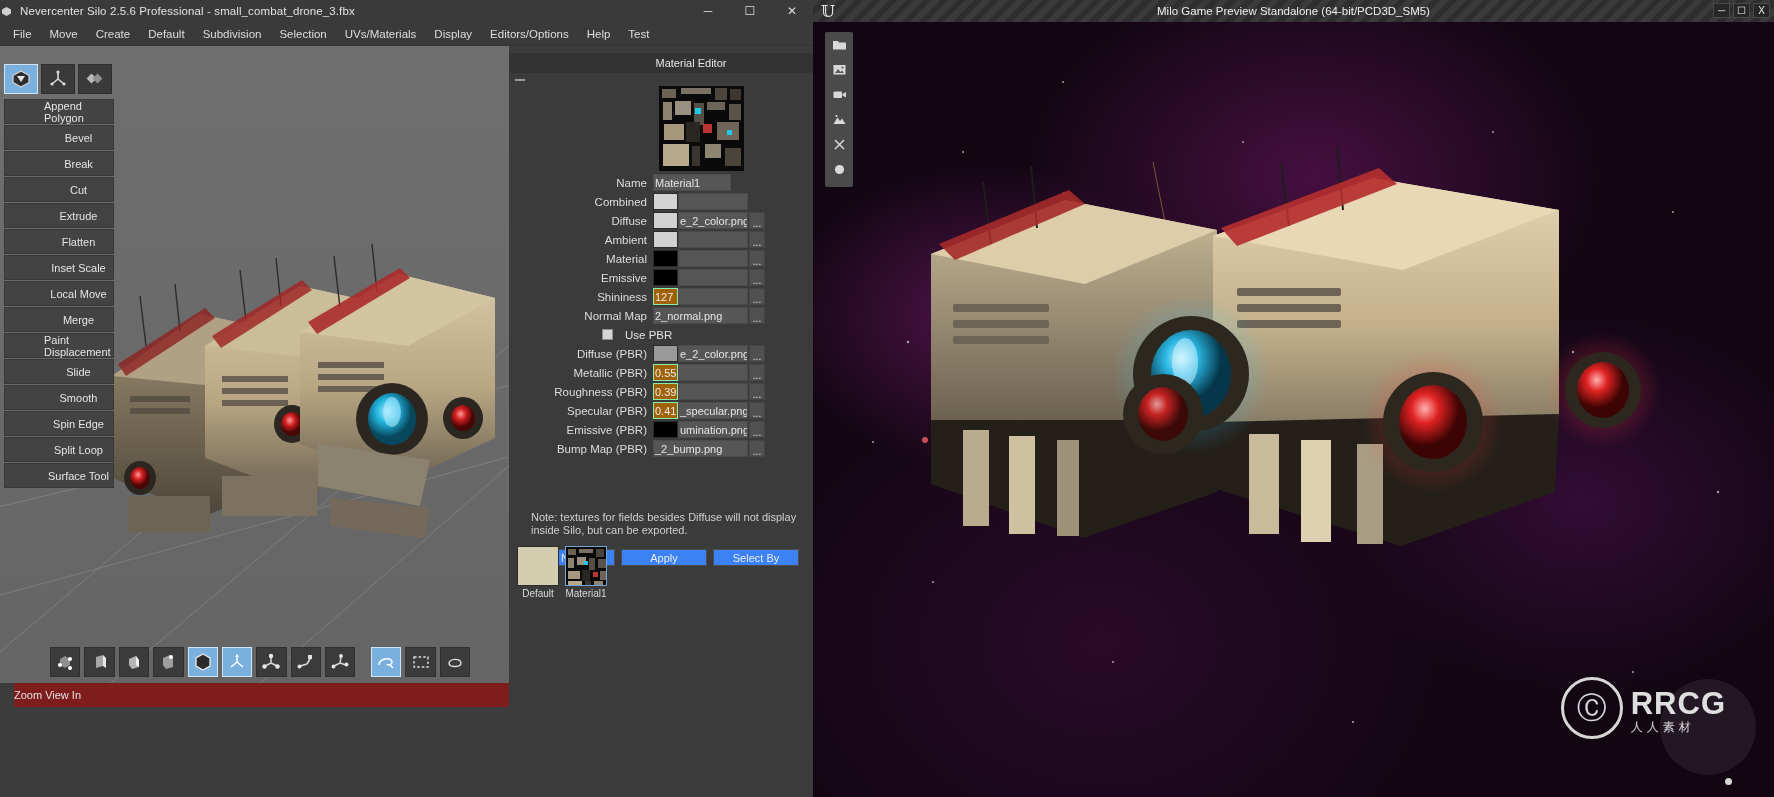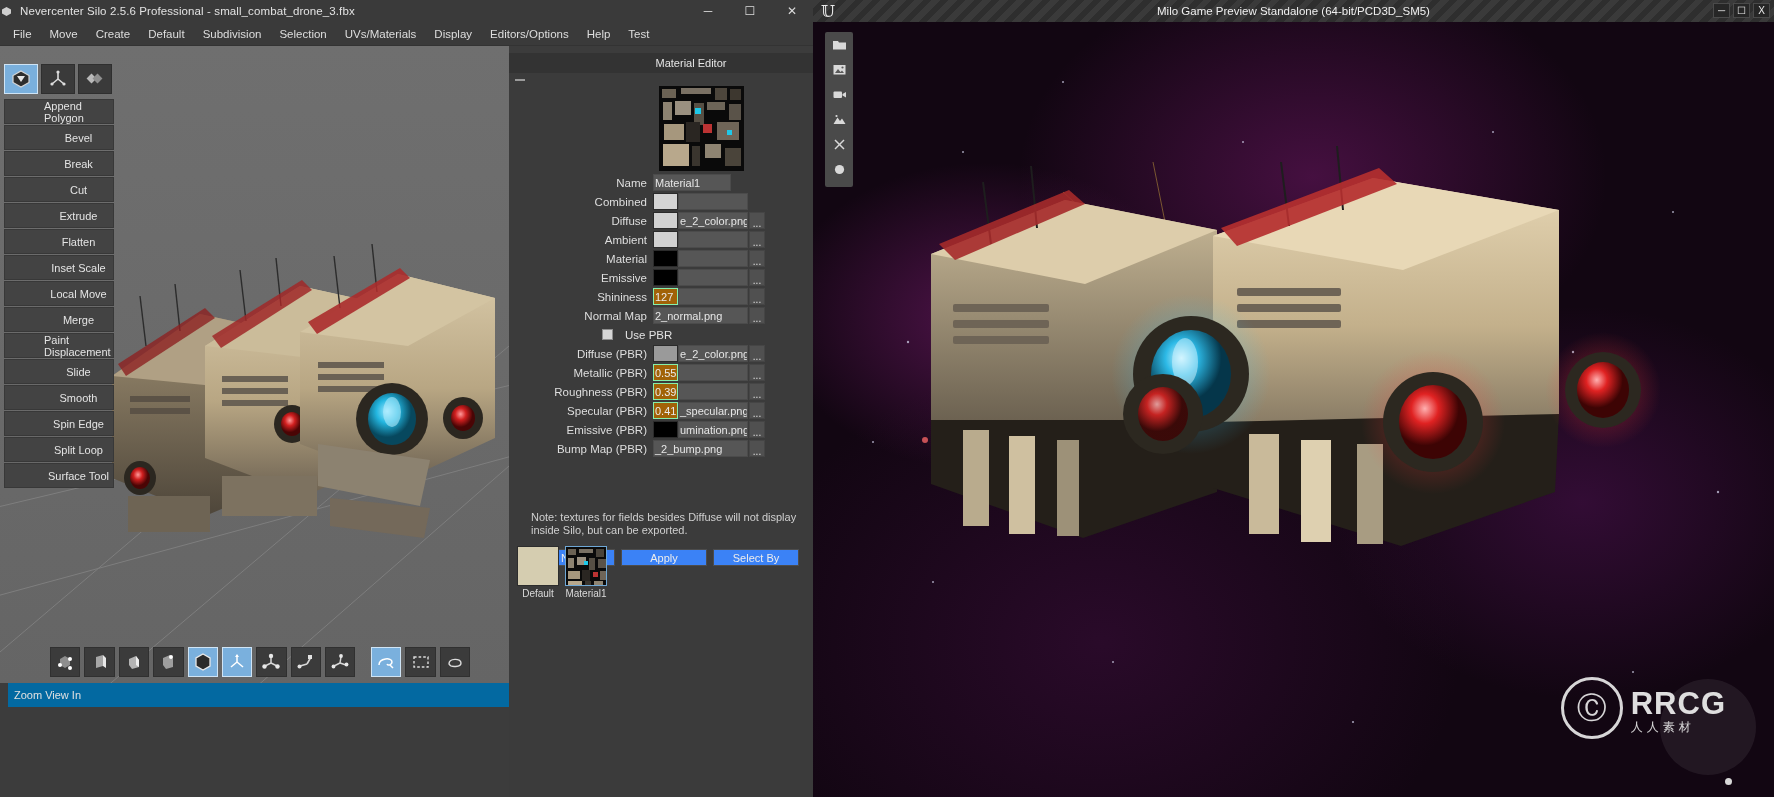--- a/index.html
+++ b/index.html
@@ -44,23 +44,23 @@
               justify-content:center;padding-left:39px; }
 
   
   .sel-bar { position:absolute; left:50px; top:645px; width:420px; height:34px;
              display:flex; gap:4px; align-items:center; z-index:6; }
   .sel-btn { width:32px; height:30px; background:#3b3b3b; border:1px solid #303030;
              display:flex; align-items:center; justify-content:center; }
   .sel-btn.active { background:#7ab0dd; border:1px solid #cfe4f5; }
   .sel-sp { width:8px; }
 
-  .statusbar { position:absolute; left:8px; top:683px; width:509px; height:24px;
-               background:#0369a1; color:#e0e0e0; font-size:11px; display:flex;
-               align-items:center; padding-left:6px; }
+  .statusbar { position:absolute; left:14px; top:683px; width:509px; height:24px;
+               background:#7f1d1d; color:#e0e0e0; font-size:11px; display:flex;
+               align-items:center; padding-left:0; }
 
   
   #mateditor { position:absolute; left:509px; top:53px; width:364px; height:744px;
                background:#3b3b3b; }
   .me-title { height:20px; background:#333333; color:#e5e5e5; font-size:11px;
               display:flex; align-items:center; justify-content:center; position:relative; }
   .me-tbtns { position:absolute; right:3px; top:0; height:20px; display:flex;
               align-items:center; gap:8px; color:#d8d8d8; font-size:10px; }
   .me-dash { position:absolute; left:6px; top:26px; width:10px; height:2px; background:#9a9a9a; }
 

